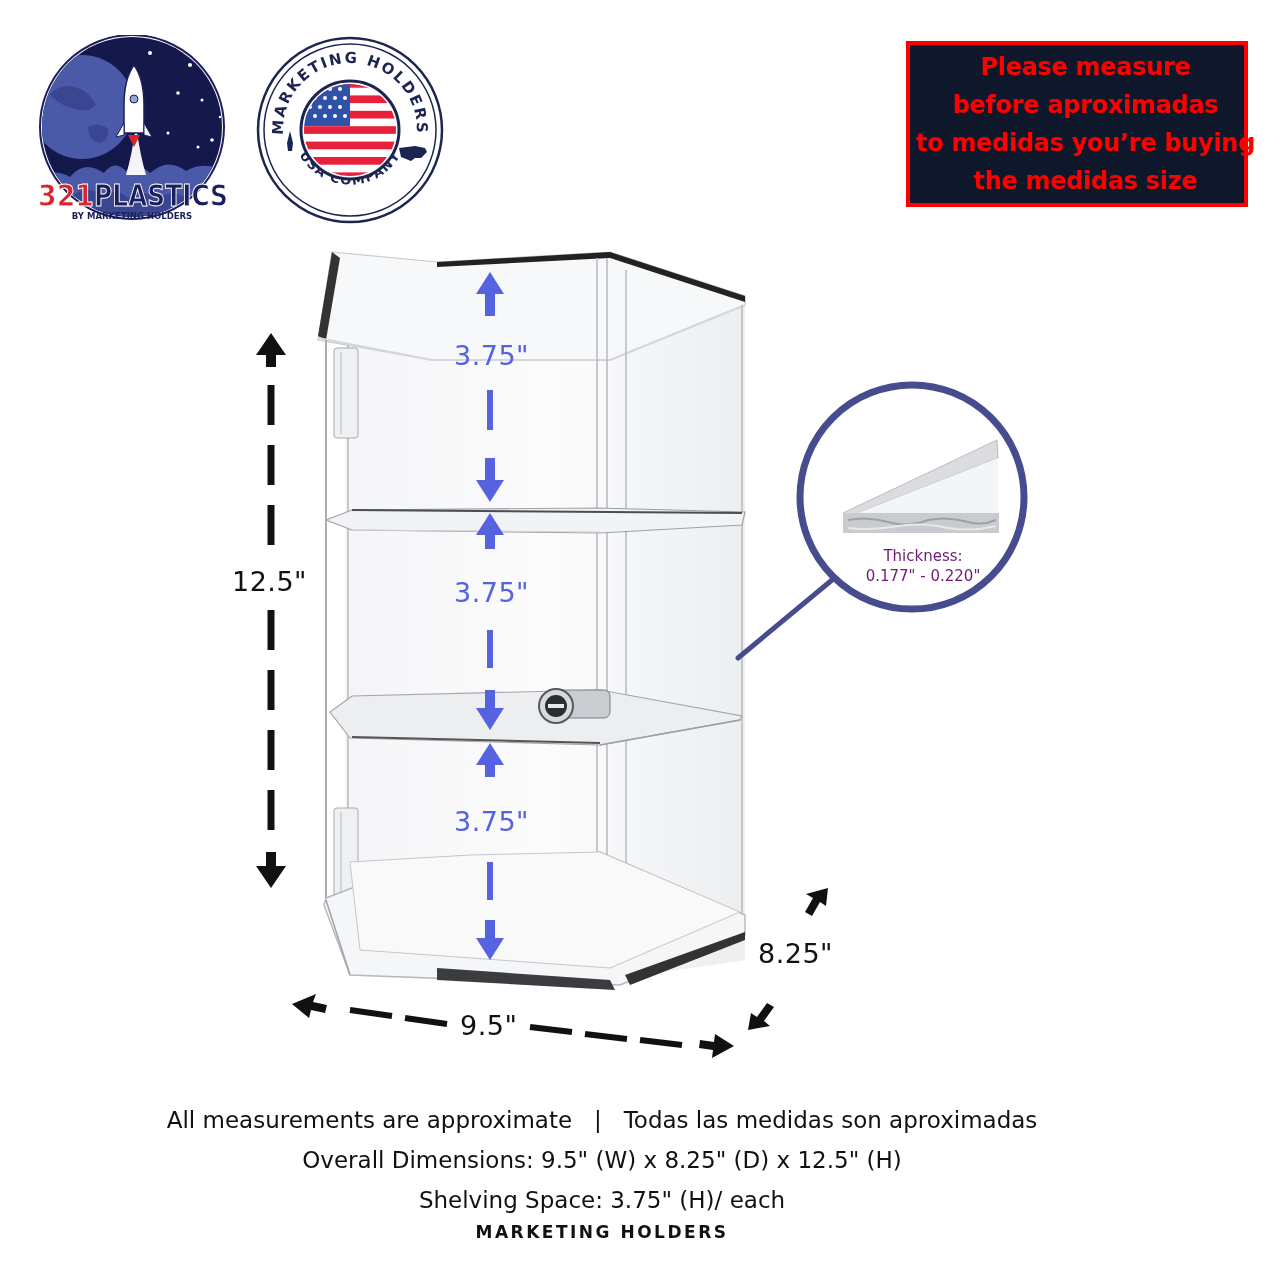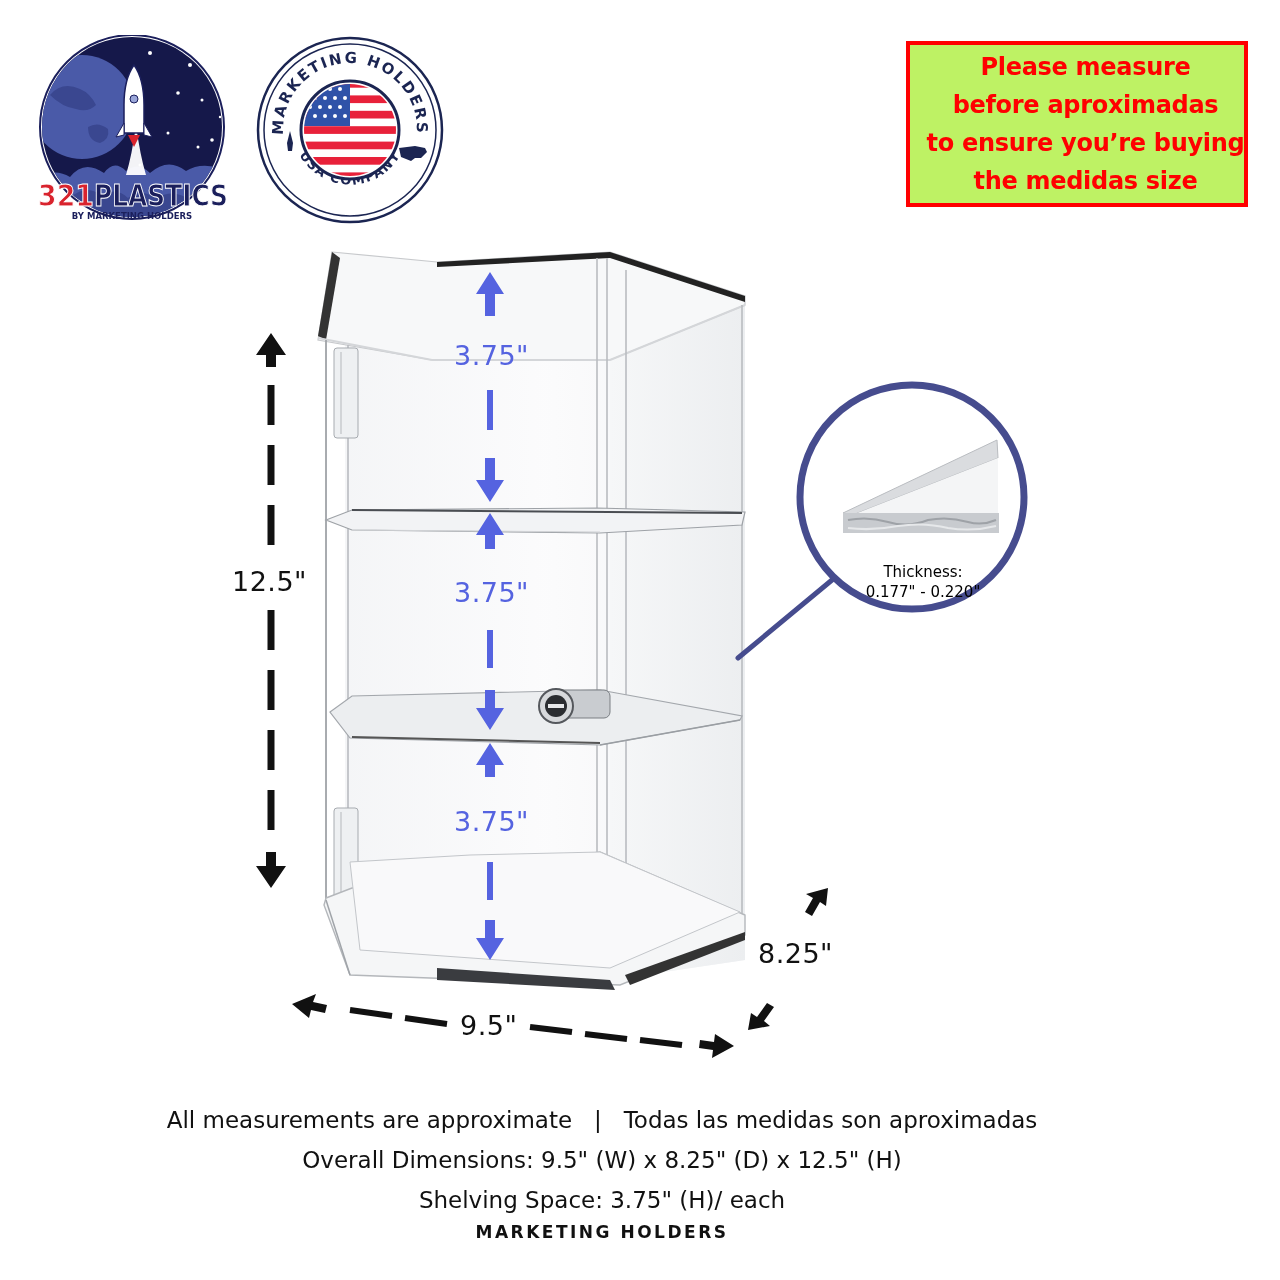--- a/index.html
+++ b/index.html
@@ -2,39 +2,39 @@
 <html><head>
   <meta charset="utf-8">
   <style>
     html, body { margin: 0; padding: 0; background: #ffffff; }
     body { width: 1280px; height: 1280px; position: relative; overflow: hidden; font-family: "DejaVu Sans", sans-serif; }
     .abs { position: absolute; }
     #stage { position: absolute; left: 0; top: 0; width: 1280px; height: 1280px; }
 
     .warn-box {
       position: absolute; left: 906px; top: 41px; width: 342px; height: 166px;
-      border: 4px solid #ff0000; box-sizing: border-box; background: #bef264;
+      border: 4px solid #ff0000; box-sizing: border-box; background: #0f172a;
       display: flex; flex-direction: column; align-items: center; justify-content: center;
       color: #ff0000; font-family: "DejaVu Sans", sans-serif; font-weight: bold; font-size: 24px; line-height: 38px;
       letter-spacing: -0.3px;
       padding-left: 17px;
     }
     .warn-box span { display: block; white-space: nowrap; }
 
     .dim-label {
       position: absolute; font-family: "DejaVu Sans", sans-serif; font-size: 27px; color: #111;
       letter-spacing: 0.5px; white-space: nowrap;
     }
     .shelf-label {
       position: absolute; font-family: "DejaVu Sans", sans-serif; font-size: 27px; color: #5563e0;
       white-space: nowrap; letter-spacing: 0.5px; background: transparent;
     }
     .thick-label {
-      position: absolute; left: 838px; top: 562px; width: 170px; text-align: center;
-      font-family: "DejaVu Sans", sans-serif; font-size: 15px; color: #000000; line-height: 20px;
+      position: absolute; left: 838px; top: 546px; width: 170px; text-align: center;
+      font-family: "DejaVu Sans", sans-serif; font-size: 15px; color: #701a75; line-height: 20px;
     }
     .thick-label span { display: block; }
 
     .footer {
       position: absolute; left: 0; top: 1100px; width: 1204px; text-align: center;
       font-family: "DejaVu Sans", sans-serif; color: #111;
     }
     .footer .line { display: block; font-size: 23px; line-height: 40px; white-space: nowrap; }
     .footer .brand { display: block; font-size: 17px; font-weight: bold; letter-spacing: 2.5px; margin-top: 2px; }
   </style>
@@ -131,21 +131,21 @@
     </g>
     <g fill="#1b2552">
       <path d="M32 108 l3 -12 l3 12 l-1 8 l-4 0z"></path>
     </g>
     <path d="M144 113 l16 -2 l10 2 l2 4 l-6 6 l-6 0 l-4 3 l-10 -4z" fill="#1b2552"></path>
   </svg>
 
   <div class="warn-box">
     <span>Please measure</span>
     <span>before aproximadas</span>
-    <span>to ensure you’re buying</span>
+    <span>to medidas you’re buying</span>
     <span>the medidas size</span>
   </div>
 
   <svg class="abs" style="left:0;top:0" width="1280" height="1100" viewBox="0 0 1280 1100">
     <defs>
       <linearGradient id="glass" x1="0" y1="0" x2="1" y2="0">
         <stop offset="0" stop-color="#f3f4f6"></stop>
         <stop offset="0.5" stop-color="#fbfbfc"></stop>
         <stop offset="1" stop-color="#f1f2f4"></stop>
       </linearGradient>

